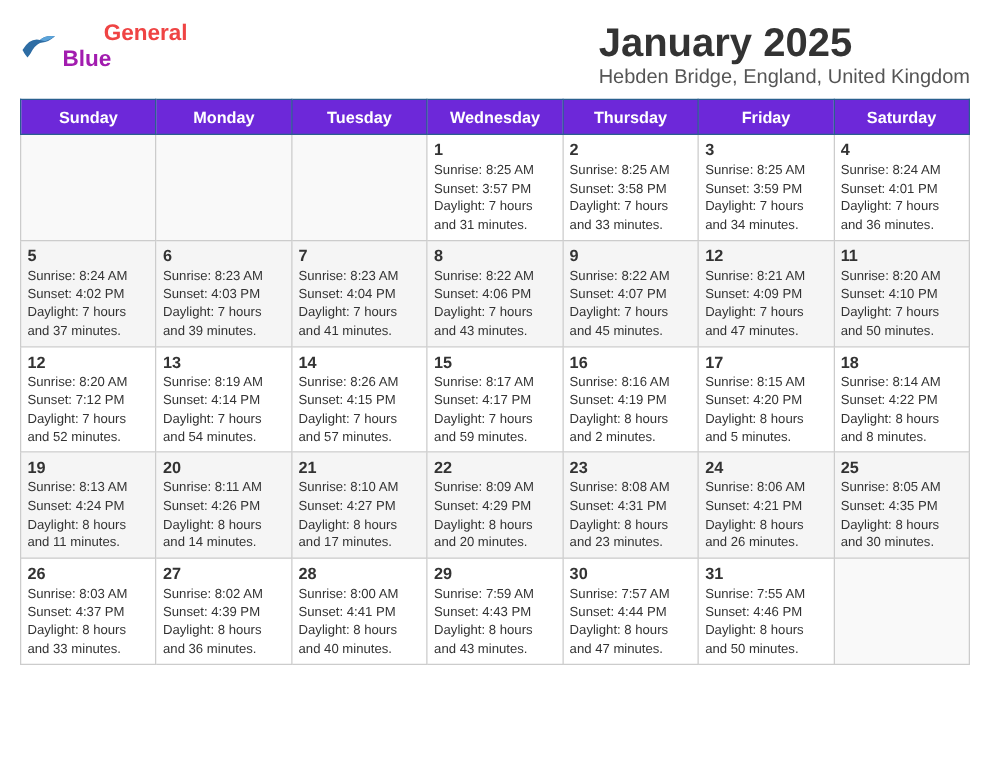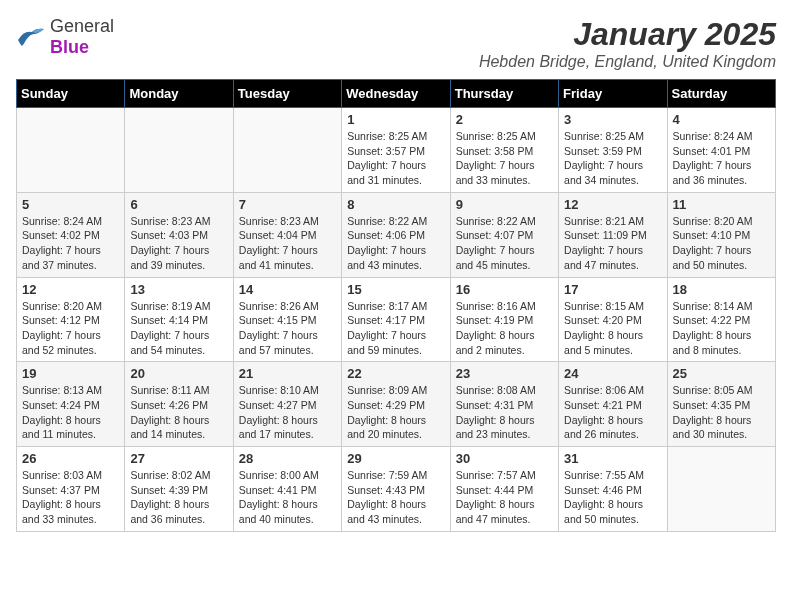--- a/index.html
+++ b/index.html
@@ -16,56 +16,56 @@
       align-items: flex-start;
       margin-bottom: 8px;
     }
     .logo {
       display: flex;
       align-items: center;
       gap: 4px;
     }
     .logo-text-general {
       font-size: 18px;
-      font-weight: normal;
-      color: #404040;
+      font-weight: bold;
+      color: #ef4444;
+      margin-left: 33px;
     }
     .logo-text-blue {
       font-size: 18px;
       font-weight: bold;
       color: #a21caf;
     }
     .logo-bird {
       width: 30px;
       height: 22px;
     }
     .title-area {
-      text-align: right;
-      font-style: italic;
+      text-align: left;
     }
     .month-year {
       font-size: 32px;
       font-weight: bold;
       color: #333;
     }
     .location {
       font-size: 16px;
       color: #555;
     }
     .calendar {
       width: 100%;
       border-collapse: collapse;
       border: 1px solid #ccc;
     }
     .calendar th {
-      background: #000000;
+      background: #6d28d9;
       color: #fff;
       font-size: 13px;
       padding: 6px 4px;
-      text-align: left;
+      text-align: center;
       border: 1px solid #2a5f8f;
     }
     .calendar td {
       border: 1px solid #ccc;
       vertical-align: top;
       padding: 4px 5px;
       font-size: 11px;
       color: #333;
       width: 108px;
       min-height: 80px;
@@ -197,39 +197,39 @@
           <div class="day-info">
             <div>Sunrise: 8:22 AM</div>
             <div>Sunset: 4:07 PM</div>
             <div>Daylight: 7 hours and 45 minutes.</div>
           </div>
         </td>
         <td>
           <div class="day-number">12</div>
           <div class="day-info">
             <div>Sunrise: 8:21 AM</div>
-            <div>Sunset: 11:09 PM</div>
+            <div>Sunset: 4:09 PM</div>
             <div>Daylight: 7 hours and 47 minutes.</div>
           </div>
         </td>
         <td>
           <div class="day-number">11</div>
           <div class="day-info">
             <div>Sunrise: 8:20 AM</div>
             <div>Sunset: 4:10 PM</div>
             <div>Daylight: 7 hours and 50 minutes.</div>
           </div>
         </td>
       </tr>
       <tr>
         <td>
           <div class="day-number">12</div>
           <div class="day-info">
             <div>Sunrise: 8:20 AM</div>
-            <div>Sunset: 4:12 PM</div>
+            <div>Sunset: 7:12 PM</div>
             <div>Daylight: 7 hours and 52 minutes.</div>
           </div>
         </td>
         <td>
           <div class="day-number">13</div>
           <div class="day-info">
             <div>Sunrise: 8:19 AM</div>
             <div>Sunset: 4:14 PM</div>
             <div>Daylight: 7 hours and 54 minutes.</div>
           </div>

